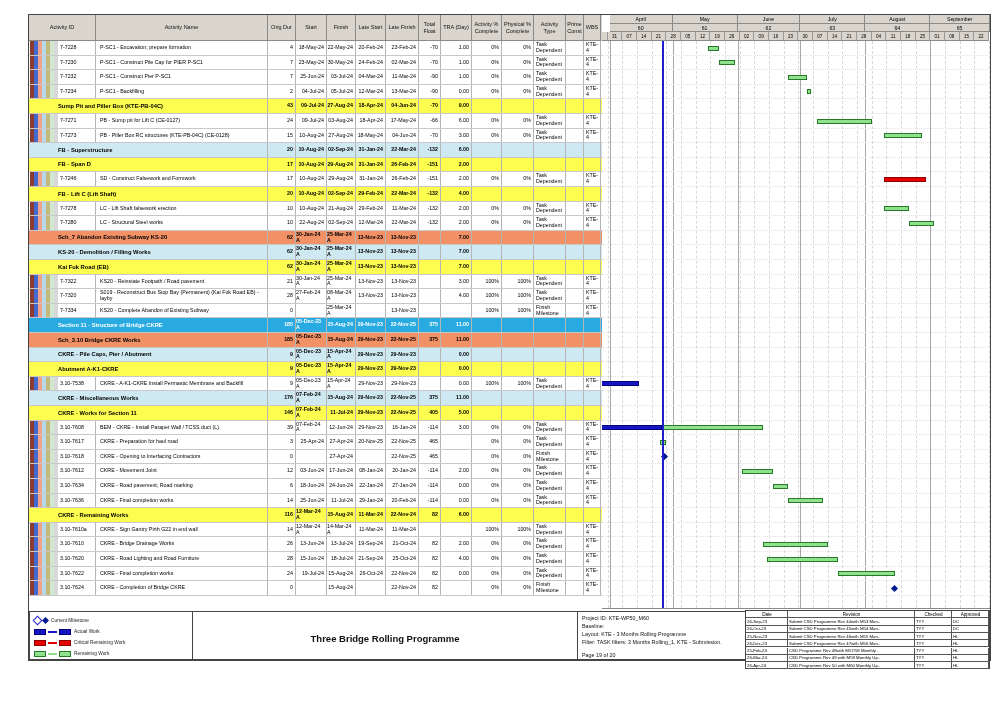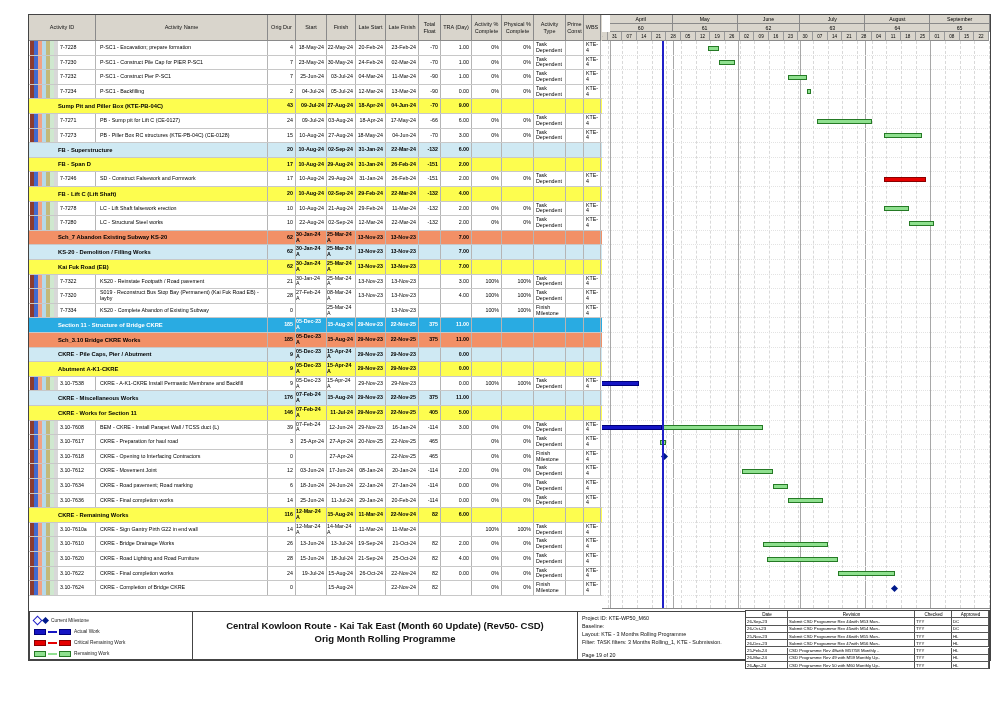--- a/index.html
+++ b/index.html
@@ -1006,22 +1006,21 @@
       <div class="legrow" style="top: 37px;">
         <span style="display: inline-flex; align-items: center; gap: 2px;">
           <span class="legbar" style="background: rgb(143, 224, 143); border: 1px solid rgb(37, 122, 37);"></span>
           <span class="legline" style="background: rgb(143, 224, 143);"></span>
           <span class="legbar" style="background: rgb(143, 224, 143); border: 1px solid rgb(37, 122, 37);"></span>
         </span>
         <span class="leglabel">Remaining Work</span>
       </div>
     </div>
   <div class="fbox" style="left:163px;top:596px;width:386px;height:49px;">
-    <div class="titleline" style="top:8px;">Central Kowloon Route - Kai Tak East (Month 60 Update) (Rev50- CSD)</div>
-    <div class="titleline" style="top:21px;">Orig Month Rolling Programme</div>
+    <div class="titleline" style="top:21px;">Three Bridge Rolling Programme</div>
   </div>
   <div class="fbox" style="left:548px;top:596px;width:169px;height:49px;">
     <div class="infoline" style="top:3px;">Project ID: KTE-WP50_M60</div>
     <div class="infoline" style="top:11px;">Baseline:</div>
     <div class="infoline" style="top:19px;">Layout: KTE - 3 Months Rolling Programme</div>
     <div class="infoline" style="top:27px;">Filter: TASK filters: 3 Months Rolling_1, KTE - Submission.</div>
     <div class="infoline" style="top:40px;">Page 19 of 20</div>
   </div>
   <div class="fbox" style="left:716px;top:595px;width:245px;height:59px;" id="revbox">
       <div class="revcell revhdr" style="left: 0px; top: 0px; width: 42px; height: 7.3px;">Date</div>

